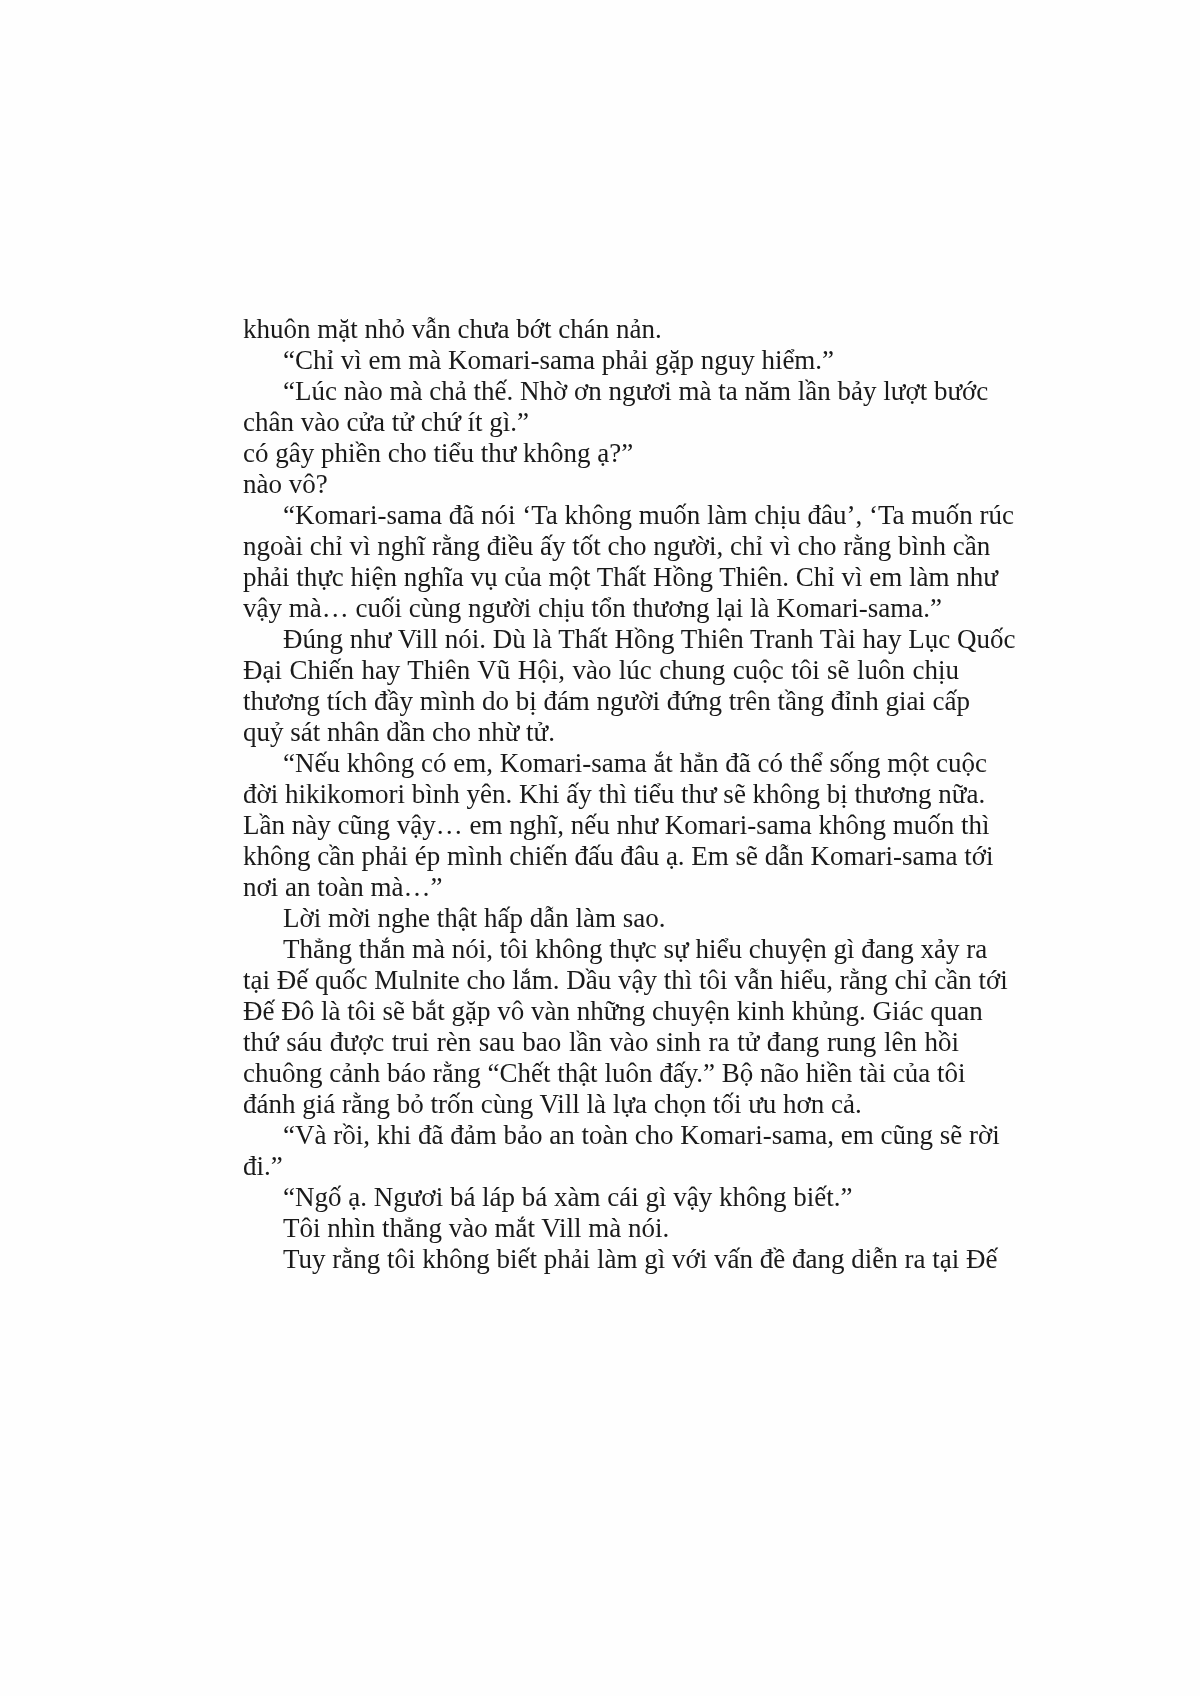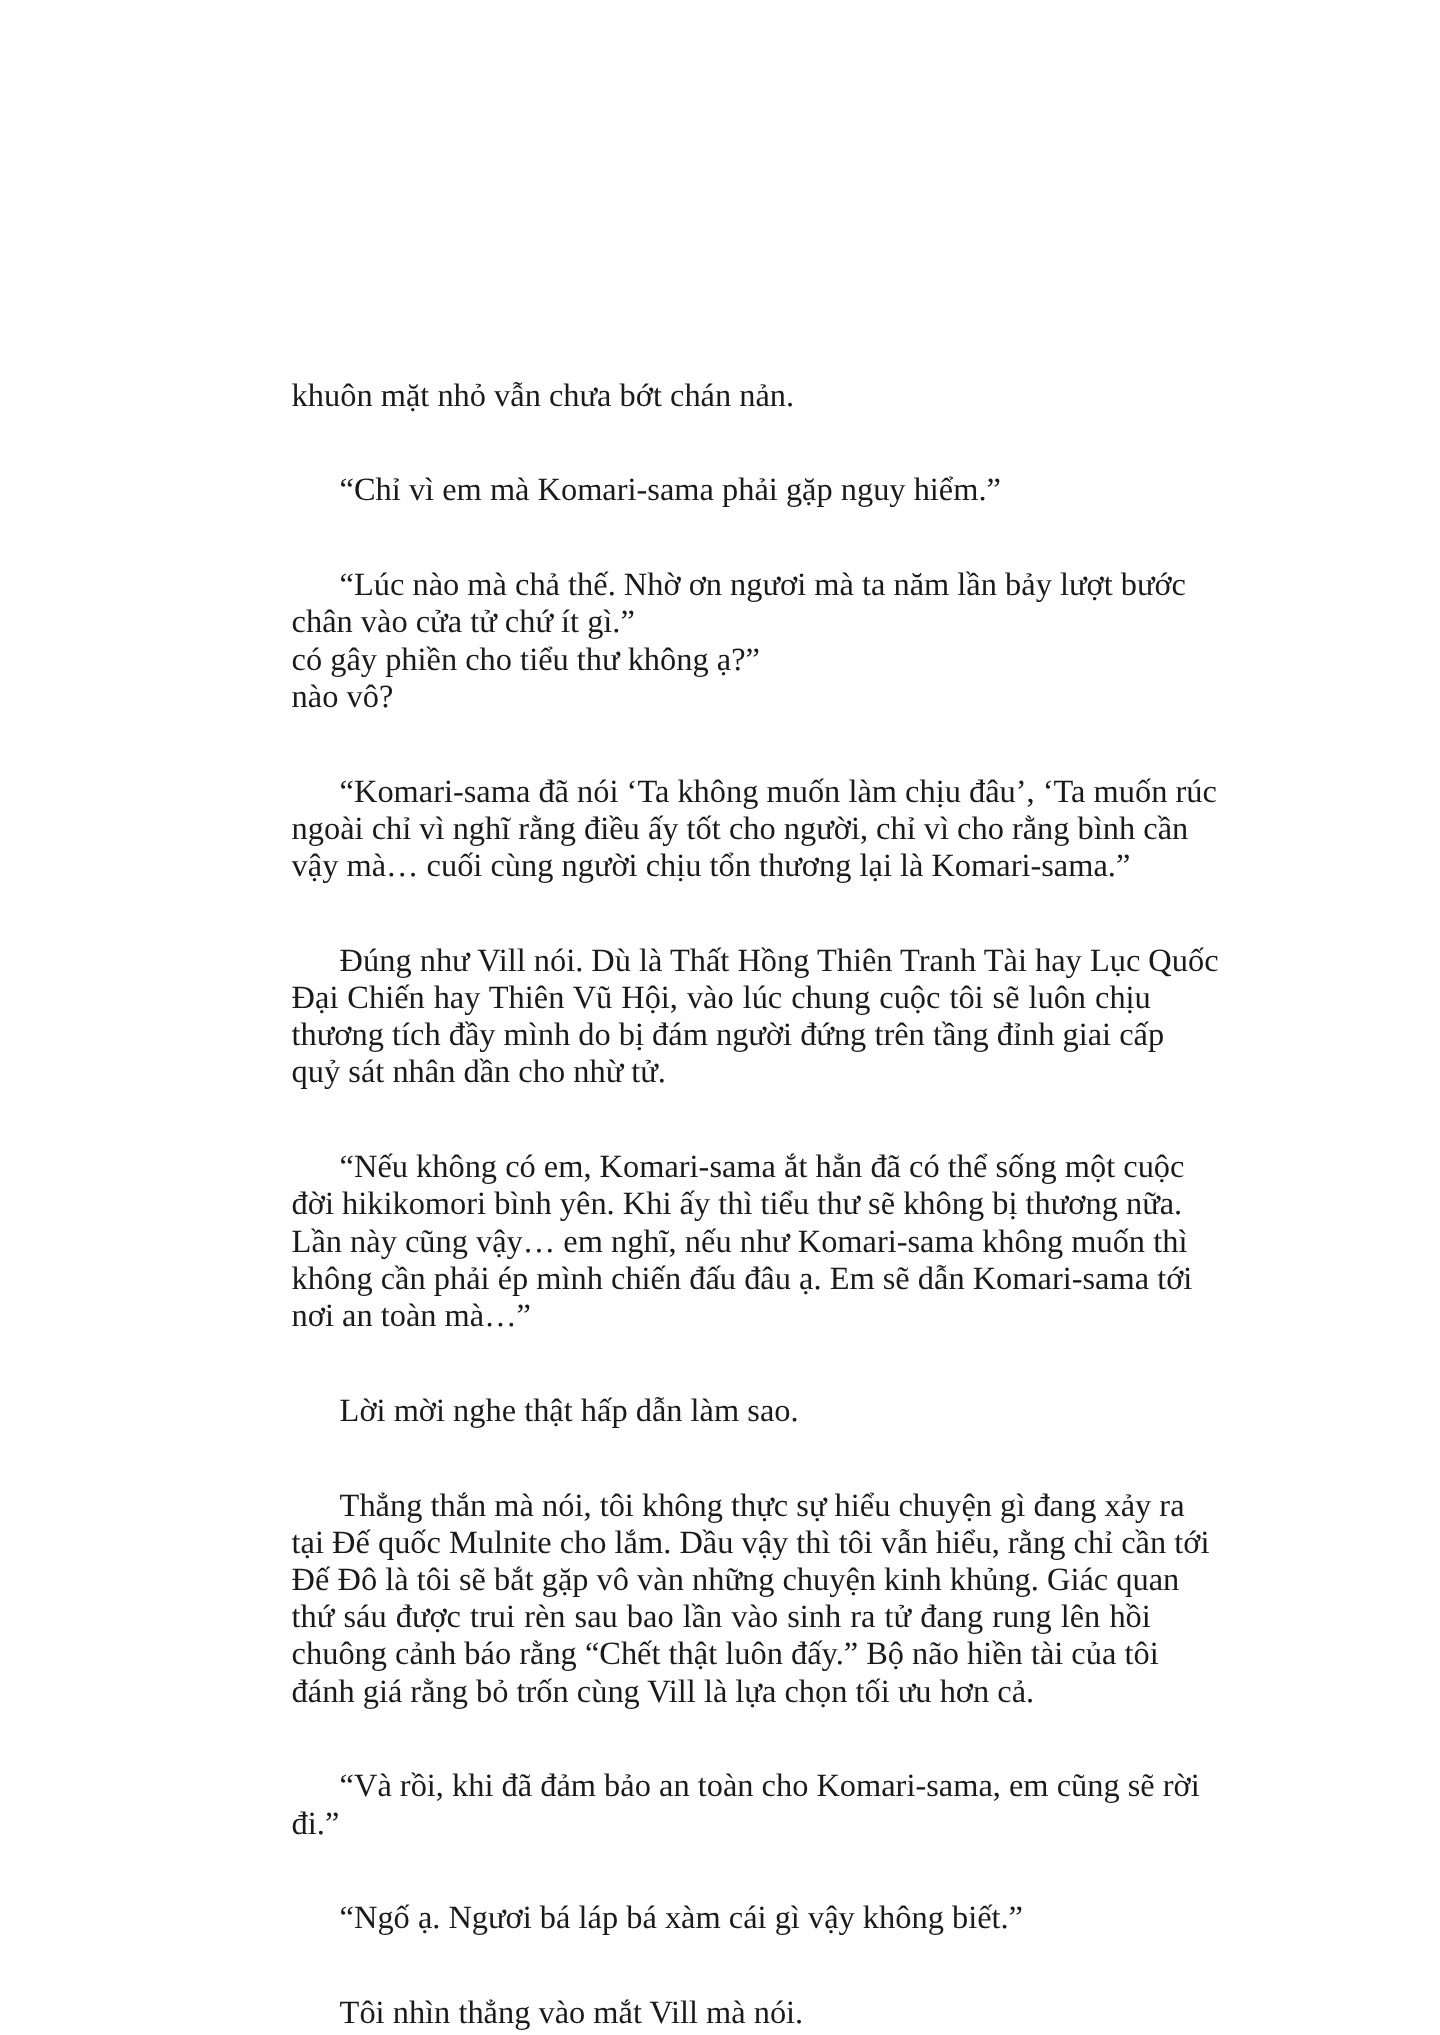--- a/index.html
+++ b/index.html
@@ -38,36 +38,36 @@
       white-space: nowrap;
       text-align: justify;
       text-align-last: justify;
     }
     .line.last {
       text-align: left;
       text-align-last: left;
     }
     .line.indent {
       padding-left: 40px;
-      margin-top: 48px;
     }
   </style>
 </head>
 <body>
 
 <div class="page">
   <div class="text-block">
     <span class="line last">khuôn mặt nhỏ vẫn chưa bớt chán nản.</span>
     <span class="line indent last">“Chỉ vì em mà Komari-sama phải gặp nguy hiểm.”</span>
     <span class="line indent">“Lúc nào mà chả thế. Nhờ ơn ngươi mà ta năm lần bảy lượt bước</span>
     <span class="line last">chân vào cửa tử chứ ít gì.”</span>
     <span class="line last">có gây phiền cho tiểu thư không ạ?”</span>
     <span class="line last">nào vô?</span>
     <span class="line indent">“Komari-sama đã nói ‘Ta không muốn làm chịu đâu’, ‘Ta muốn rúc</span>
     <span class="line">ngoài chỉ vì nghĩ rằng điều ấy tốt cho người, chỉ vì cho rằng bình cần</span>
+    <span class="line">phải thực hiện nghĩa vụ của một Thất Hồng Thiên. Chỉ vì em làm như</span>
     <span class="line last">vậy mà… cuối cùng người chịu tổn thương lại là Komari-sama.”</span>
     <span class="line indent">Đúng như Vill nói. Dù là Thất Hồng Thiên Tranh Tài hay Lục Quốc</span>
     <span class="line">Đại Chiến hay Thiên Vũ Hội, vào lúc chung cuộc tôi sẽ luôn chịu</span>
     <span class="line">thương tích đầy mình do bị đám người đứng trên tầng đỉnh giai cấp</span>
     <span class="line last">quỷ sát nhân dần cho nhừ tử.</span>
     <span class="line indent">“Nếu không có em, Komari-sama ắt hẳn đã có thể sống một cuộc</span>
     <span class="line">đời hikikomori bình yên. Khi ấy thì tiểu thư sẽ không bị thương nữa.</span>
     <span class="line">Lần này cũng vậy… em nghĩ, nếu như Komari-sama không muốn thì</span>
     <span class="line">không cần phải ép mình chiến đấu đâu ạ. Em sẽ dẫn Komari-sama tới</span>
     <span class="line last">nơi an toàn mà…”</span>

